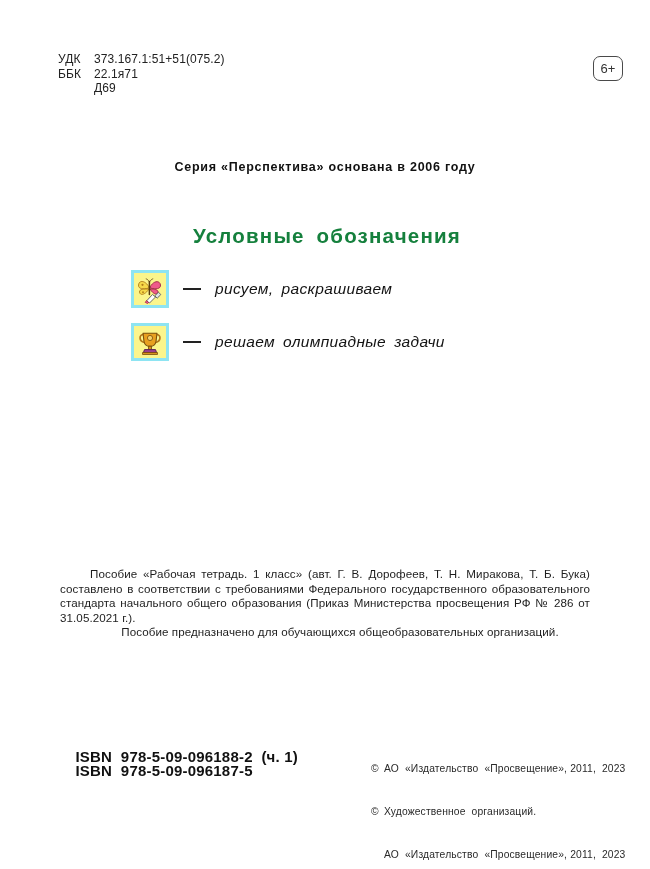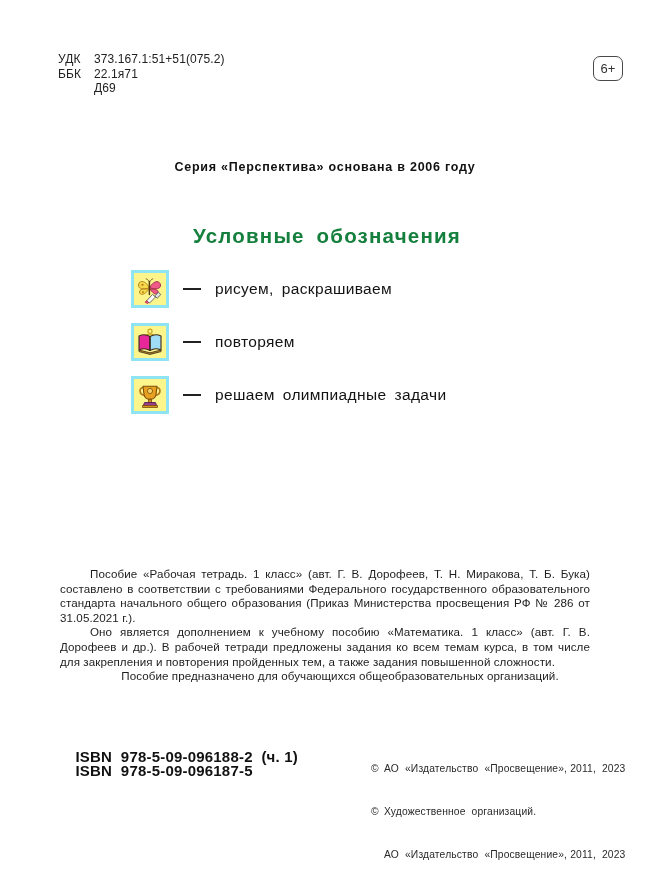--- a/index.html
+++ b/index.html
@@ -90,20 +90,21 @@
     position: absolute;
     left: 131px;
     top: 268px;
     width: 460px;
   }
   .legend-row {
     display: flex;
     align-items: center;
     height: 42px;
     margin-bottom: 11px;
+    font-style: italic;
   }
   .legend-icon {
     width: 38px;
     height: 38px;
     flex: 0 0 38px;
     border: 3px solid #8ee4f2;
     background: #fbf58c;
     box-sizing: border-box;
     display: flex;
     align-items: center;
@@ -222,39 +223,20 @@
 
           <path d="M11.5 27 L17.5 20.5 L20.5 23 L14.5 29 Z" fill="#ffffff" stroke="#5a5a5a" stroke-width="0.9"></path>
           <path d="M19.8 21.8 L23.5 18.2 L25.8 20.6 L22.2 24.2 Z" fill="#dfe3e6" stroke="#5a5a5a" stroke-width="0.9"></path>
           <path d="M10.2 28.4 L12.6 29.6 L13.6 28.4 L11.4 26.6 Z" fill="#ef5a8a" stroke="#9c2545" stroke-width="0.7"></path>
         </svg>
       </div>
       <div class="legend-dash"></div>
       <div class="legend-label">рисуем, раскрашиваем</div>
     </div>
 
-    <div class="legend-row">
-      <div class="legend-icon">
-        <svg width="30" height="30" viewBox="0 0 30 30" aria-hidden="true">
-
-          <circle cx="15" cy="4.2" r="2.1" fill="none" stroke="#c9a21b" stroke-width="1.1"></circle>
-          <path d="M10.5 8.5 C12 6.8, 18 6.8, 19.5 8.5" fill="none" stroke="#c9a21b" stroke-width="1.1"></path>
-
-          <path d="M15 9.5 C11.5 7.4, 7 7.6, 4 9 L4 23 C7 21.6, 11.5 21.4, 15 23.5 Z" fill="#e8289a" stroke="#3a2a1a" stroke-width="1.1" stroke-linejoin="round"></path>
-
-          <path d="M15 9.5 C18.5 7.4, 23 7.6, 26 9 L26 23 C23 21.6, 18.5 21.4, 15 23.5 Z" fill="#9fdcf5" stroke="#3a2a1a" stroke-width="1.1" stroke-linejoin="round"></path>
-
-          <path d="M15 9.5 L15 23.5" stroke="#3a2a1a" stroke-width="1.2"></path>
-
-          <path d="M4 23 L15 25.8 L26 23 L26 24.6 L15 27.4 L4 24.6 Z" fill="#b8891f" stroke="#3a2a1a" stroke-width="0.8" stroke-linejoin="round"></path>
-        </svg>
-      </div>
-      <div class="legend-dash"></div>
-      <div class="legend-label">повторяем</div>
-    </div>
 
     <div class="legend-row">
       <div class="legend-icon">
         <svg width="30" height="30" viewBox="0 0 30 30" aria-hidden="true">
 
           <path d="M8.5 7.5 C4 7.5, 3.5 14, 9.5 15.5" fill="none" stroke="#b4781a" stroke-width="1.7"></path>
           <path d="M21.5 7.5 C26 7.5, 26.5 14, 20.5 15.5" fill="none" stroke="#b4781a" stroke-width="1.7"></path>
 
           <path d="M8 6.2 L22 6.2 L21 14.5 C20.4 17.6, 17.9 19.4, 15 19.4 C12.1 19.4, 9.6 17.6, 9 14.5 Z" fill="#e8a020" stroke="#7a4d0a" stroke-width="1.1" stroke-linejoin="round"></path>
 
@@ -267,21 +249,20 @@
         </svg>
       </div>
       <div class="legend-dash"></div>
       <div class="legend-label">решаем олимпиадные задачи</div>
     </div>
 
   </div>
 
   <div class="description">
     <p>Пособие «Рабочая тетрадь. 1 класс» (авт. Г. В. Дорофеев, Т. Н. Миракова, Т. Б. Бука) составлено в соответствии с требованиями Федерального государственного образовательного стандарта начального общего образования (Приказ Министерства просвещения РФ № 286 от 31.05.2021 г.).</p>
-    <p>Оно является дополнением к учебному пособию «Математика. 1 класс» (авт. Г. В. Дорофеев и др.). В рабочей тетради предложены задания ко всем темам курса, в том числе для закрепления и повторения пройденных тем, а также задания повышенной сложности.</p>
     <p class="no-justify">Пособие предназначено для обучающихся общеобразовательных организаций.</p>
   </div>
 
   <div class="isbn-block">
     <span class="cline">ISBN  978-5-09-096188-2  (ч. 1)</span>
     <span class="cline">ISBN  978-5-09-096187-5</span>
   </div>
 
   <div class="copyright-block">
     <span class="cline"><span class="csym">©</span><span>АО  «Издательство  «Просвещение», 2011,  2023</span></span>

